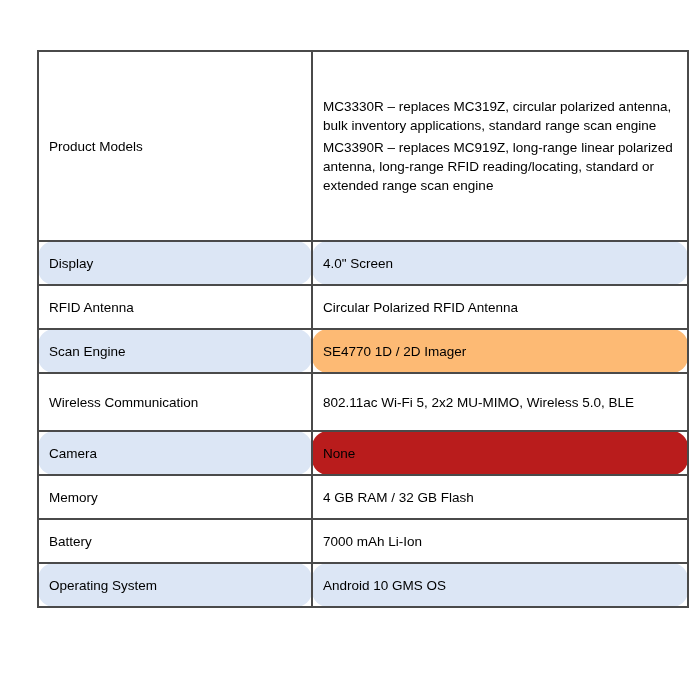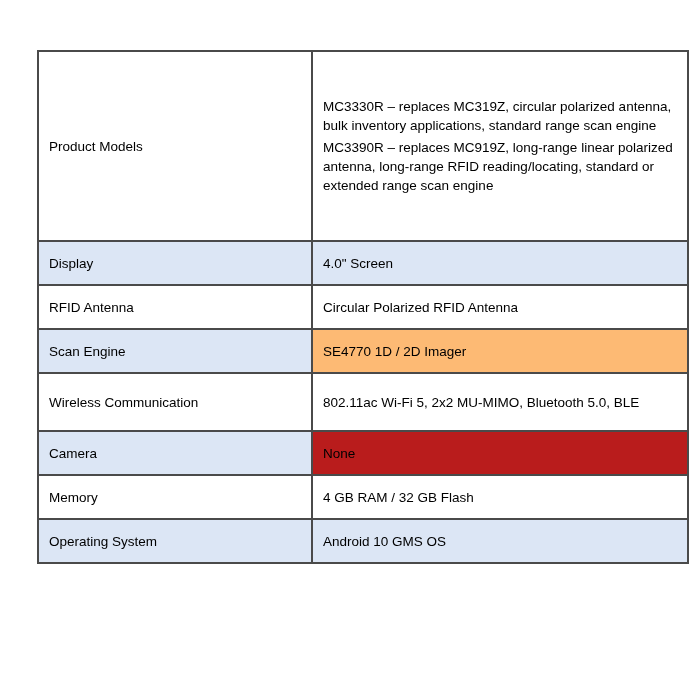--- a/index.html
+++ b/index.html
@@ -33,21 +33,21 @@
     font-weight: normal;
     color: #000000;
     line-height: 19px;
     vertical-align: middle;
     background: #ffffff;
   }
   td.label-cell { width: 252px; }
   td.value-cell { width: 354px; }
   tr.shaded td { background: #dce6f5; }
   tr.row-tall td { height: 166px; }
-  tr.row-single td { height: 20px; }
+  tr.row-single td { height: 20px; border-radius: 16px; }
   tr.row-double td { height: 34px; }
   .value-cell p {
     margin: 0;
   }
   .value-cell p + p {
     margin-top: 3px;
   }
 </style>
 </head>
 <body>
@@ -69,29 +69,33 @@
       <tr class="row-single">
         <td class="label-cell">RFID Antenna</td>
         <td class="value-cell">Circular Polarized RFID Antenna</td>
       </tr>
       <tr class="row-single shaded">
         <td class="label-cell" style="background: rgb(220, 230, 245);">Scan Engine</td>
         <td class="value-cell" style="background: #fdba74;">SE4770 1D / 2D Imager</td>
       </tr>
       <tr class="row-double">
         <td class="label-cell">Wireless Communication</td>
-        <td class="value-cell">802.11ac Wi-Fi 5, 2x2 MU-MIMO, Bluetooth 5.0, BLE</td>
+        <td class="value-cell">802.11ac Wi-Fi 5, 2x2 MU-MIMO, Wireless 5.0, BLE</td>
       </tr>
       <tr class="row-single shaded">
         <td class="label-cell" style="background: rgb(220, 230, 245);">Camera</td>
         <td class="value-cell" style="background: #b91c1c;">None</td>
       </tr>
       <tr class="row-single">
         <td class="label-cell">Memory</td>
         <td class="value-cell">4 GB RAM / 32 GB Flash</td>
+      </tr>
+      <tr class="row-single">
+        <td class="label-cell">Battery</td>
+        <td class="value-cell">7000 mAh Li-Ion</td>
       </tr>
       <tr class="row-single shaded">
         <td class="label-cell" style="background: rgb(220, 230, 245);">Operating System</td>
         <td class="value-cell" style="background: rgb(220, 230, 245);">Android 10 GMS OS</td>
       </tr>
     </tbody>
   </table>
 </div>
 
 </body></html>

